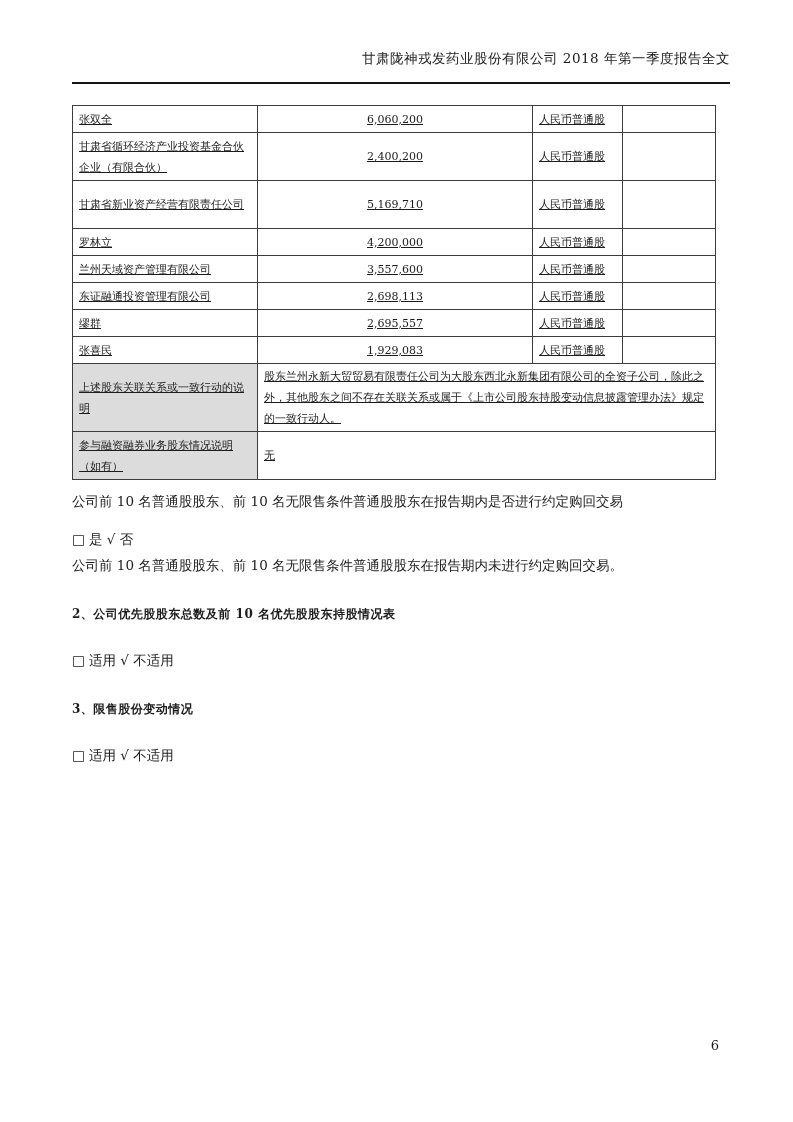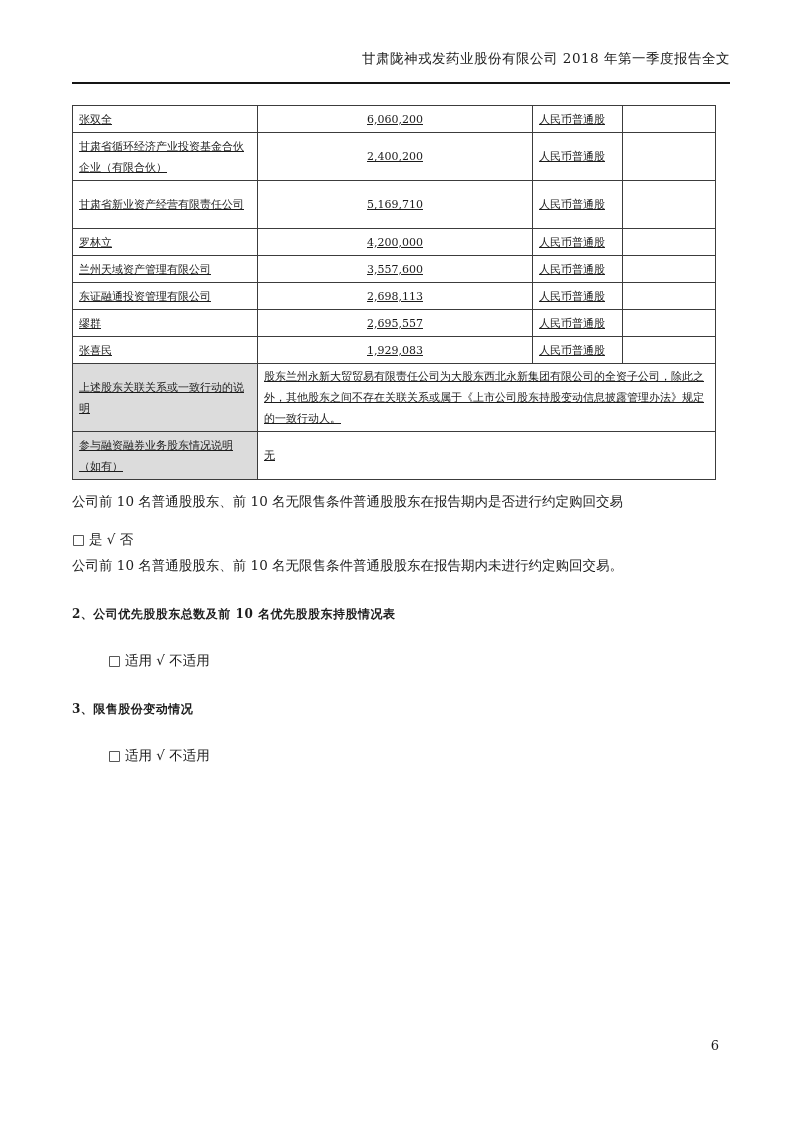--- a/index.html
+++ b/index.html
@@ -44,21 +44,21 @@
   .below { font-size:13.5px; line-height:20px; }
   .q-line   { margin-top:11px; }
   .opt-line { margin-top:18px; }
   .a-line   { margin-top:6px; }
   .section-title {
     margin-top:31px;
     font-size:12px;
     font-weight:bold;
     letter-spacing:0.5px;
   }
-  .appl-line { margin-top:27px;margin-left:36px; }
+  .appl-line { margin-top:27px; }
   .page-number {
     position:absolute;
     top:1038px;
     right:74px;
     font-size:13px;
   }
 </style>
 </head>
 <body>
 

